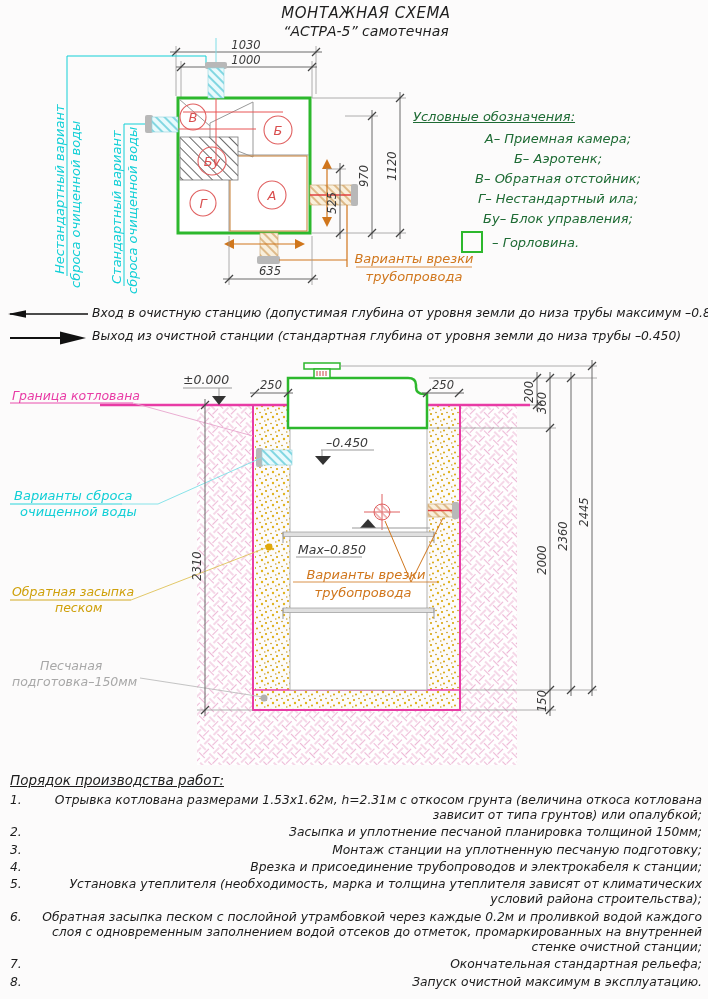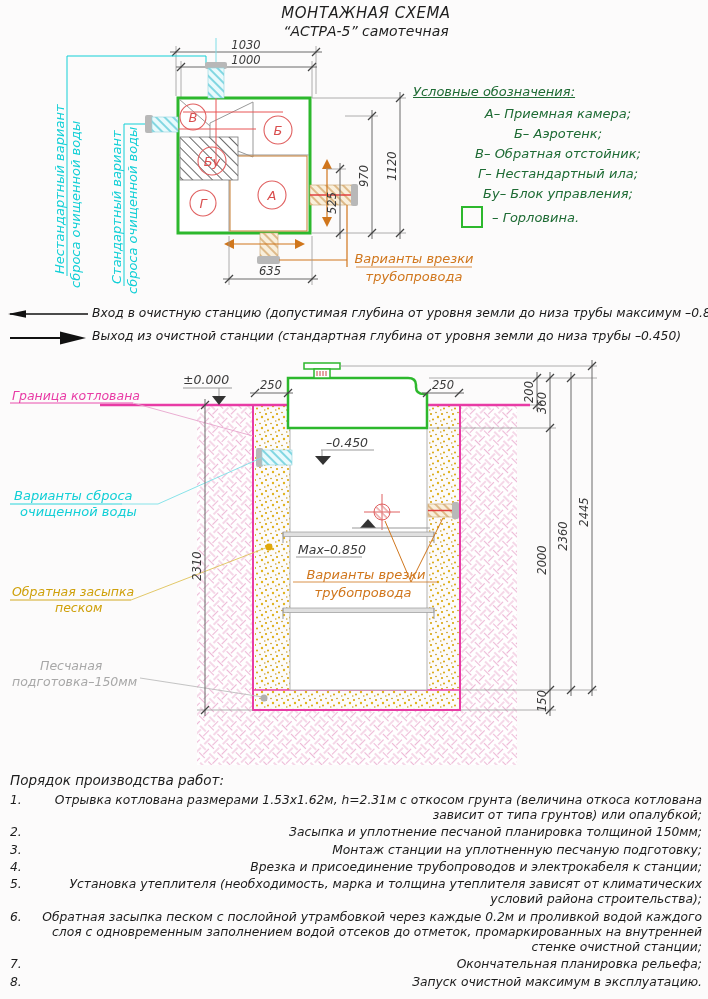--- a/index.html
+++ b/index.html
@@ -6,31 +6,31 @@
   body{width:708px;height:999px;position:relative;background:#fcfbfb;overflow:hidden;
        font-family:"DejaVu Sans",sans-serif;}
   .abs{position:absolute;}
   
   .titles{top:4px;left:0;width:708px;text-align:center;font-style:italic;color:#1f1f1f;
           transform:translateX(12px);}
   .t1{font-size:15px;letter-spacing:.5px;}
   .t2{font-size:14px;margin-top:1px;}
   
   .legend{left:413px;top:84px;width:290px;font-style:italic;color:#1e6b34;font-size:13px;}
-  .lg-title{text-decoration:underline;margin-bottom:7px;}
+  .lg-title{text-decoration:underline;margin-bottom:7px;margin-top:25px;}
   .lg-row{margin-bottom:5px;white-space:nowrap;text-align:center;}
   .lg-gor{display:flex;align-items:center;margin-top:5px;margin-left:48px;}
   .lg-box{width:18px;height:18px;border:2.5px solid #2db82d;margin-right:9px;flex:0 0 auto;}
   
   .fnote{left:0;width:708px;height:20px;font-style:italic;color:#1a1a1a;font-size:12.3px;}
   .fnote .txt{position:absolute;left:92px;top:1px;width:612px;white-space:nowrap;}
   .fnote svg{position:absolute;left:8px;top:2px;}
   
   .proc{left:10px;top:772px;width:692px;font-style:italic;color:#1c1c1c;font-size:12.3px;}
-  .proc-title{font-size:13.5px;margin-bottom:5px;}
+  .proc-title{font-size:13.5px;text-decoration:underline;margin-bottom:5px;}
   .proc-row{display:flex;margin-bottom:2px;line-height:1.24;}
   .proc-num{flex:0 0 24px;}
   .proc-text{flex:1;text-align:right;}
   
   text{font-family:"DejaVu Sans",sans-serif;font-style:italic;}
   .dt{font-size:11.5px;fill:#3a3a3a;}
   .lvl{font-size:12.5px;fill:#3a3a3a;}
   .comp{font-size:13px;fill:#d94f4f;text-anchor:middle;}
   .cyt{font-size:13px;fill:#12cfd6;}
   .ort{font-size:13px;fill:#d0761c;text-anchor:middle;}
@@ -428,19 +428,19 @@
   <div class="proc-row">
     <span class="proc-num">5.</span>
     <span class="proc-text">Установка утеплителя (необходимость, марка и толщина утеплителя зависят от климатических условий района строительства);</span>
   </div>
   <div class="proc-row">
     <span class="proc-num">6.</span>
     <span class="proc-text">Обратная засыпка песком с послойной утрамбовкой через каждые 0.2м и проливкой водой каждого слоя с одновременным заполнением водой отсеков до отметок, промаркированных на внутренней стенке очистной станции;</span>
   </div>
   <div class="proc-row">
     <span class="proc-num">7.</span>
-    <span class="proc-text">Окончательная планировка рельефа;</span>
+    <span class="proc-text">Окончательная стандартная рельефа;</span>
   </div>
   <div class="proc-row">
     <span class="proc-num">8.</span>
     <span class="proc-text">Запуск очистной максимум в эксплуатацию.</span>
   </div>
 </div>
 
 </body></html>

